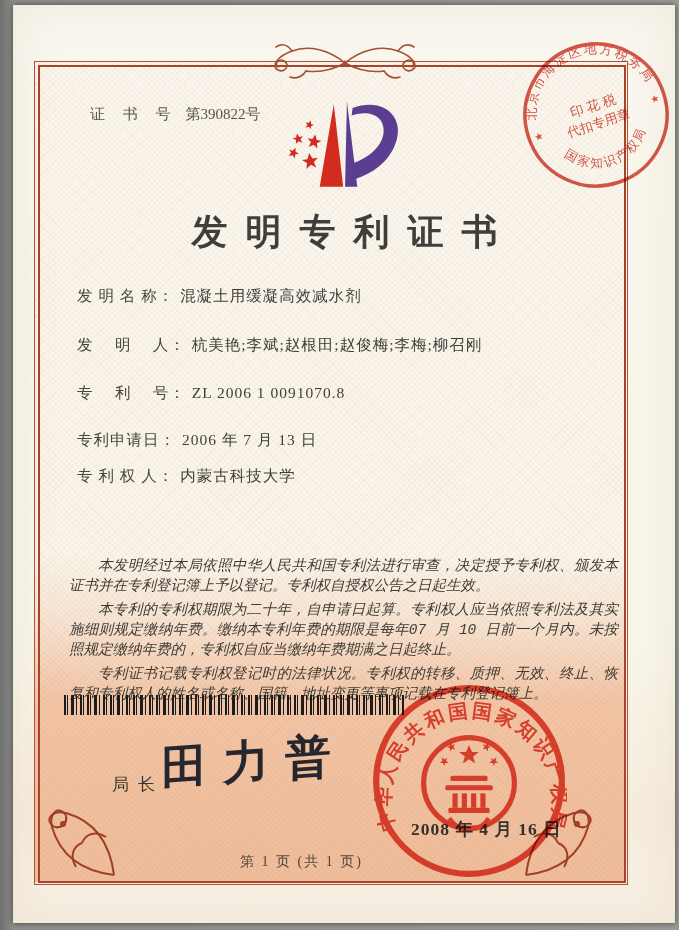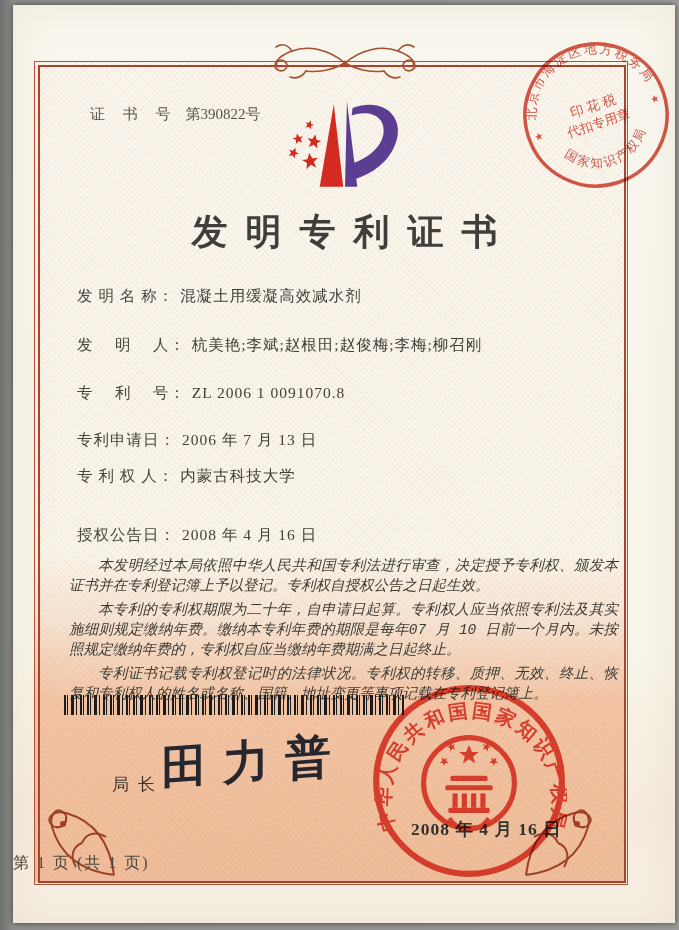--- a/index.html
+++ b/index.html
@@ -51,22 +51,22 @@
       #1c1c1c 16px 18px,transparent 18px 19px,#1c1c1c 19px 20px,transparent 20px 23px);}
   .director-label{position:absolute;left:99px;top:768px;z-index:2;font-size:17px;
     letter-spacing:9px;color:#38362f;}
   .signature{position:absolute;left:148px;top:726px;z-index:2;font-size:46px;font-weight:bold;
     color:#26262e;letter-spacing:16px;transform:rotate(-4deg) skewX(-4deg);
     font-family:"DejaVu Sans","Liberation Sans",sans-serif;}
   .seal{position:absolute;left:358px;top:678px;width:196px;height:196px;z-index:3;
     opacity:.86;mix-blend-mode:multiply;}
   .issue-date{position:absolute;left:398px;top:812px;z-index:2;font-size:17.5px;
     font-weight:bold;color:#33312b;letter-spacing:1px;}
-  .page-footer{position:absolute;left:0;top:848px;width:577px;z-index:2;
-    font-size:16px;color:#4c463c;letter-spacing:2px;}
+  .page-footer{position:absolute;left:0;top:848px;width:577px;z-index:2;text-align:center;
+    font-size:14px;color:#4c463c;letter-spacing:2px;}
   svg text{font-family:"Liberation Serif","DejaVu Serif",serif;}
 </style>
 </head>
 <body>
 
 <div class="paper">
 
   <div class="pink-zone"></div>
   <div class="frame outer"></div>
   <div class="frame inner"></div>
@@ -149,23 +149,20 @@
     <span class="flabel">发　 明　 人：</span><span class="fvalue">杭美艳;李斌;赵根田;赵俊梅;李梅;柳召刚</span>
   </div>
   <div class="field-row row2">
     <span class="flabel">专　 利　 号：</span><span class="fvalue">ZL 2006 1 0091070.8</span>
   </div>
   <div class="field-row row3">
     <span class="flabel">专利申请日：</span><span class="fvalue">2006 年 7 月 13 日</span>
   </div>
   <div class="field-row row4">
     <span class="flabel">专 利 权 人：</span><span class="fvalue">内蒙古科技大学</span>
-  </div>
-  <div class="field-row row5">
-    <span class="flabel">授权公告日：</span><span class="fvalue">2008 年 4 月 16 日</span>
   </div>
 
   <div class="body-text">
     <p>本发明经过本局依照中华人民共和国专利法进行审查，决定授予专利权、颁发本证书并在专利登记簿上予以登记。专利权自授权公告之日起生效。</p>
     <p>本专利的专利权期限为二十年，自申请日起算。专利权人应当依照专利法及其实施细则规定缴纳年费。缴纳本专利年费的期限是每年07 月 10 日前一个月内。未按照规定缴纳年费的，专利权自应当缴纳年费期满之日起终止。</p>
     <p>专利证书记载专利权登记时的法律状况。专利权的转移、质押、无效、终止、恢复和专利权人的姓名或名称、国籍、地址变更等事项记载在专利登记簿上。</p>
   </div>
 
   <div class="barcode"></div>
 

